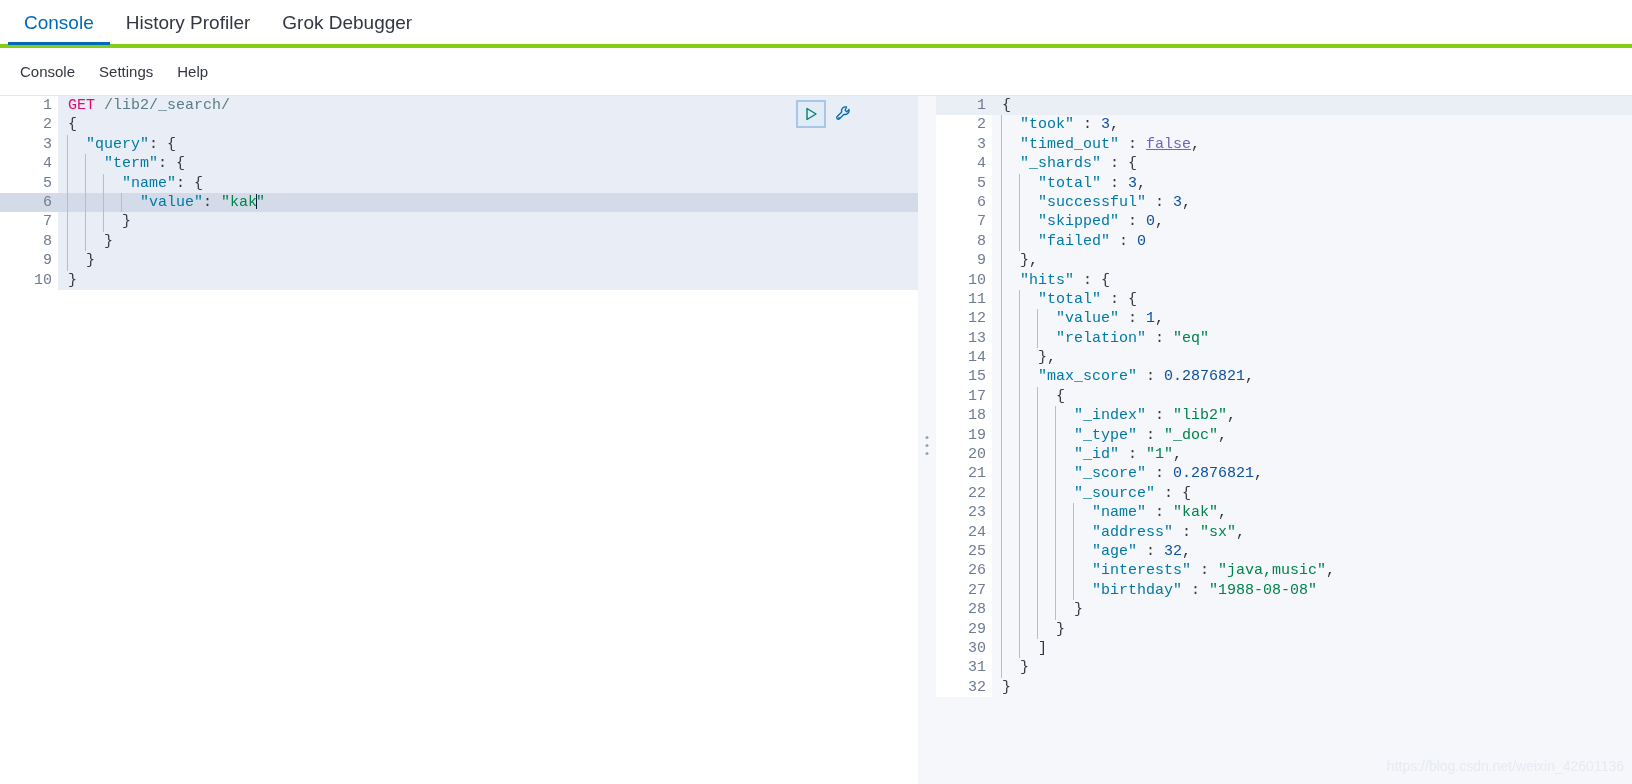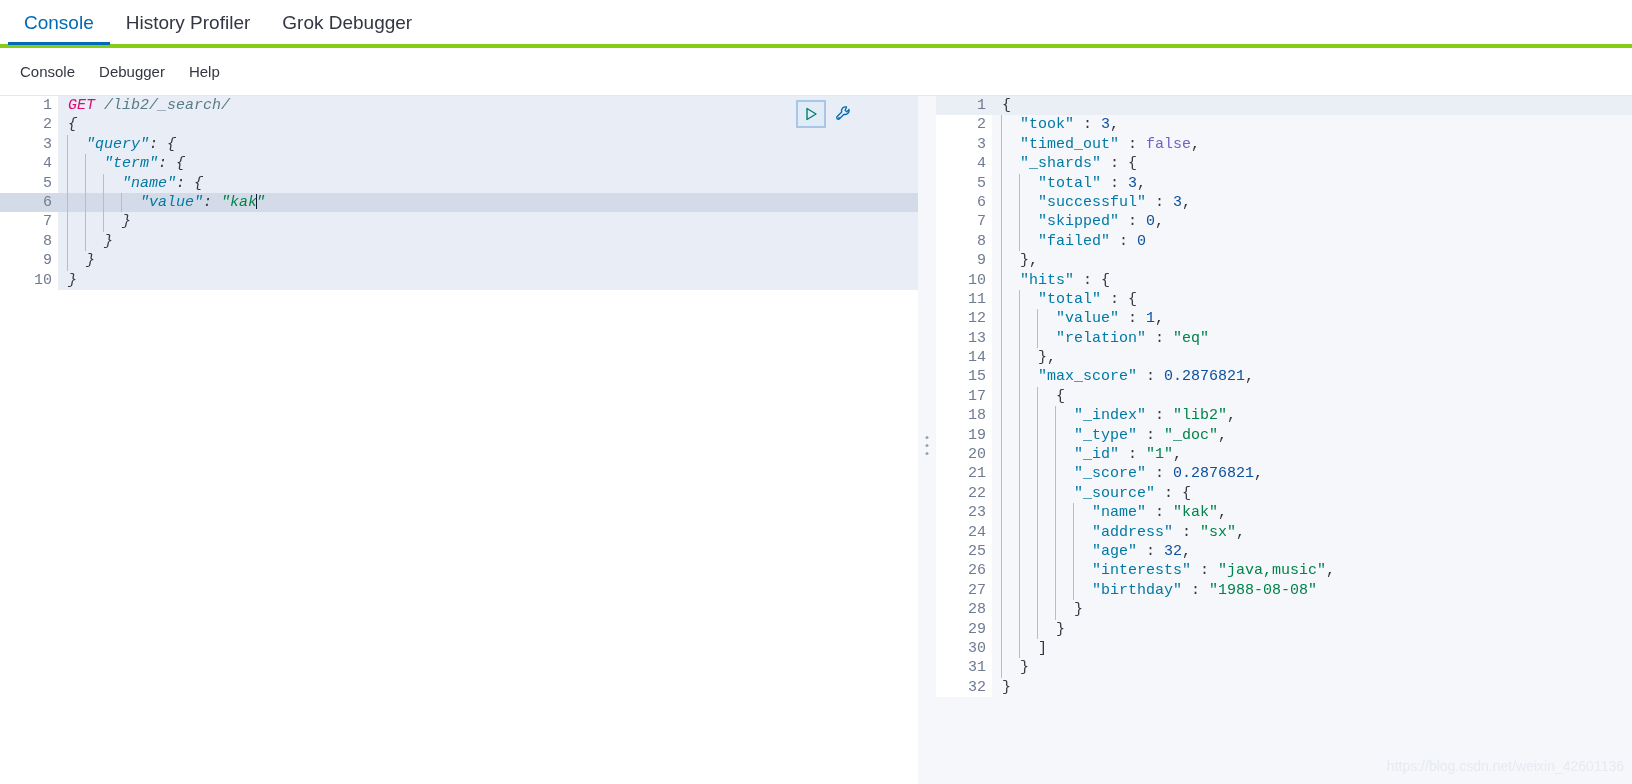--- a/index.html
+++ b/index.html
@@ -133,39 +133,39 @@
   .fold.close { border-left: 4px solid transparent; border-right: 4px solid transparent; border-bottom: 5px solid #8795a9; }
 
   .code-cell {
     flex: 1 1 auto;
     position: relative;
     padding-left: 10px;
     color: #343741;
   }
 
   
-  .ed-left .code-line .code-cell { background: #e9edf5; font-style: italic; }
+  .ed-left .code-line .code-cell { background: #e9edf5; }
   .ed-left .code-line.active .code-cell,
   .ed-left .code-line.active .gutter-cell { background: #d4dbe8; }
   .ed-left .code-line.active .code-cell { width: 100%; }
   .ed-right .code-line.active .code-cell,
   .ed-right .code-line.active .gutter-cell { background: #eaeef5; }
   .ed-right .code-cell { background: #f5f7fa; }
   .guide {
     position: absolute; top: 0; bottom: 0;
     width: 1px; background: #b4bdcc;
   }
 
   
   .t-method { color: #dd0a73; }
   .t-url    { color: #5a7c88; }
   .t-key    { color: #0079a5; }
   .t-string { color: #00834a; }
   .t-num    { color: #0b4f9e; }
-  .t-bool   { color: #765fc4; }
+  .t-bool   { color: #765fc4; text-decoration: underline; }
   .t-punc   { color: #343741; }
   .caret {
     display: inline-block;
     width: 1px; height: 15px;
     background: #0b1b33;
     vertical-align: -3px;
     margin: 0 -1px;
   }
 
   
@@ -215,21 +215,21 @@
   <div class="app-tab">
     <span>Grok Debugger</span>
   </div>
 </div>
 
 <div class="sub-nav">
   <div class="sub-nav-item">
     <span>Console</span>
   </div>
   <div class="sub-nav-item">
-    <span>Debugger</span>
+    <span>Settings</span>
   </div>
   <div class="sub-nav-item">
     <span>Help</span>
   </div>
 </div>
 
 <div class="console-body">
 
   <div class="pane pane-editor">
     <div class="editor ed-left">

